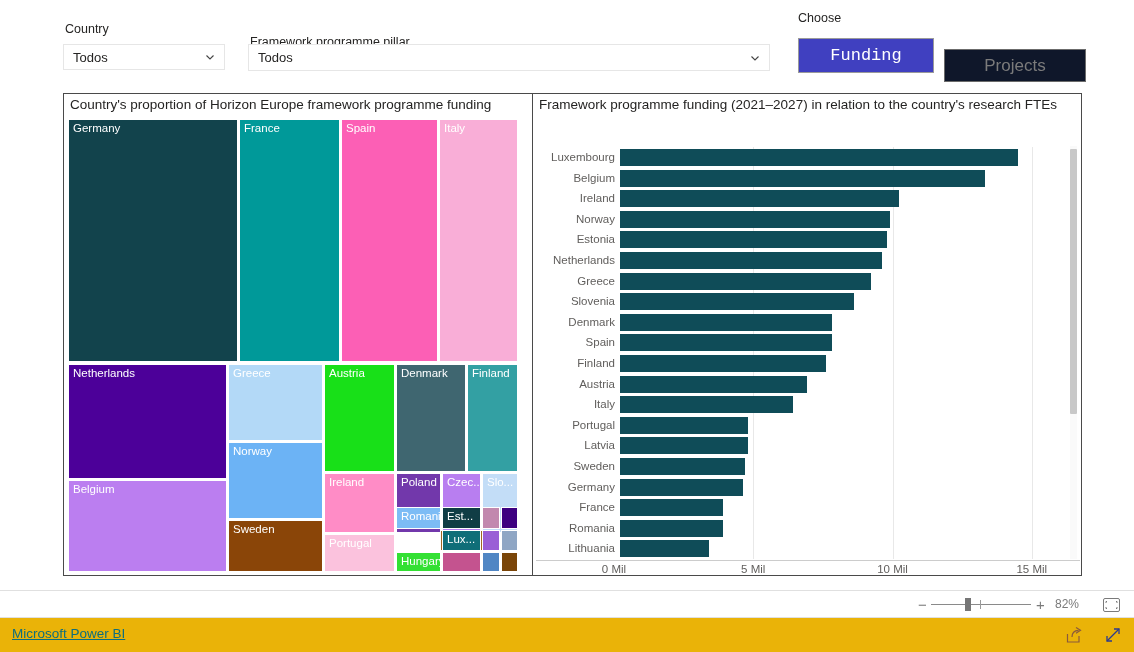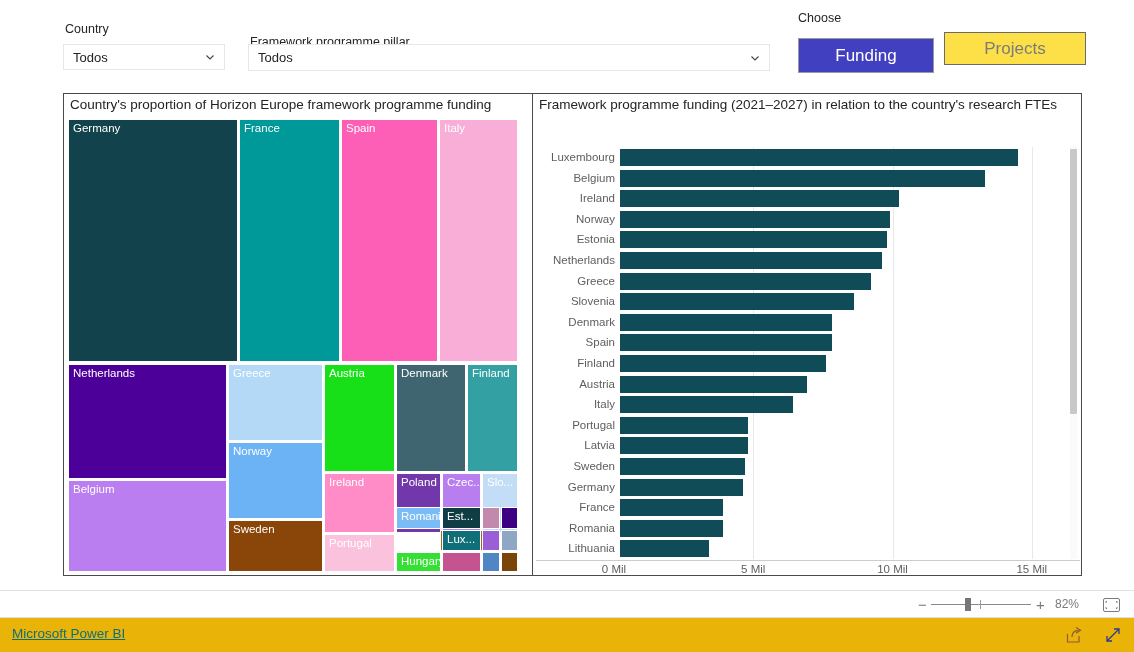--- a/index.html
+++ b/index.html
@@ -60,23 +60,23 @@
     cursor: pointer;
   }
   .btn-primary {
     left: 798px; top: 38px;
     width: 136px; height: 35px;
     background: #4040c0;
     border: 1px solid #9a9a9a;
     color: #ffffff;
   }
   .btn-secondary {
-    left: 944px; top: 32px;
+    left: 944px; top: 49px;
     width: 142px; height: 33px;
-    background: #fde047;
+    background: #0f172a;
     border: 1px solid #6b6b6b;
     color: #7b7b7b;
   }
 
   
   .visual {
     position: absolute;
     background: #ffffff;
     border: 1px solid #4a4a4a;
     box-sizing: border-box;
@@ -274,21 +274,21 @@
   <div class="slicer-box" style="left:248px; top:44px; width:522px; height:27px;">
     <span class="slicer-value">Todos</span>
     <span class="chev">
       <svg viewBox="0 0 12 12" width="12" height="12" aria-hidden="true">
         <polyline points="2.5,4.5 6,8 9.5,4.5" fill="none" stroke="#444" stroke-width="1.1"></polyline>
       </svg>
     </span>
   </div>
 
   <div class="choose-label">Choose</div>
-  <div class="btn btn-primary" style="background: rgb(64, 64, 192);">Funding</div>
+  <div class="btn btn-primary" style="background: rgb(64, 64, 192); font-family: Liberation Mono, monospace;">Funding</div>
   <div class="btn btn-secondary" style="color: rgb(123, 123, 123);">Projects</div>
 
   <div class="visual" id="treemap-visual">
     <div class="visual-title">Country's proportion of Horizon Europe framework programme funding</div>
     <div id="treemap-area">
         <div class="tm-tile" style="left: 0px; top: 0px; width: 170px; height: 243px; background: rgb(18, 67, 76);">
           <span class="tm-label light">Germany</span>
         </div>
         <div class="tm-tile" style="left: 171px; top: 0px; width: 101px; height: 243px; background: rgb(0, 153, 153);">
           <span class="tm-label light">France</span>

